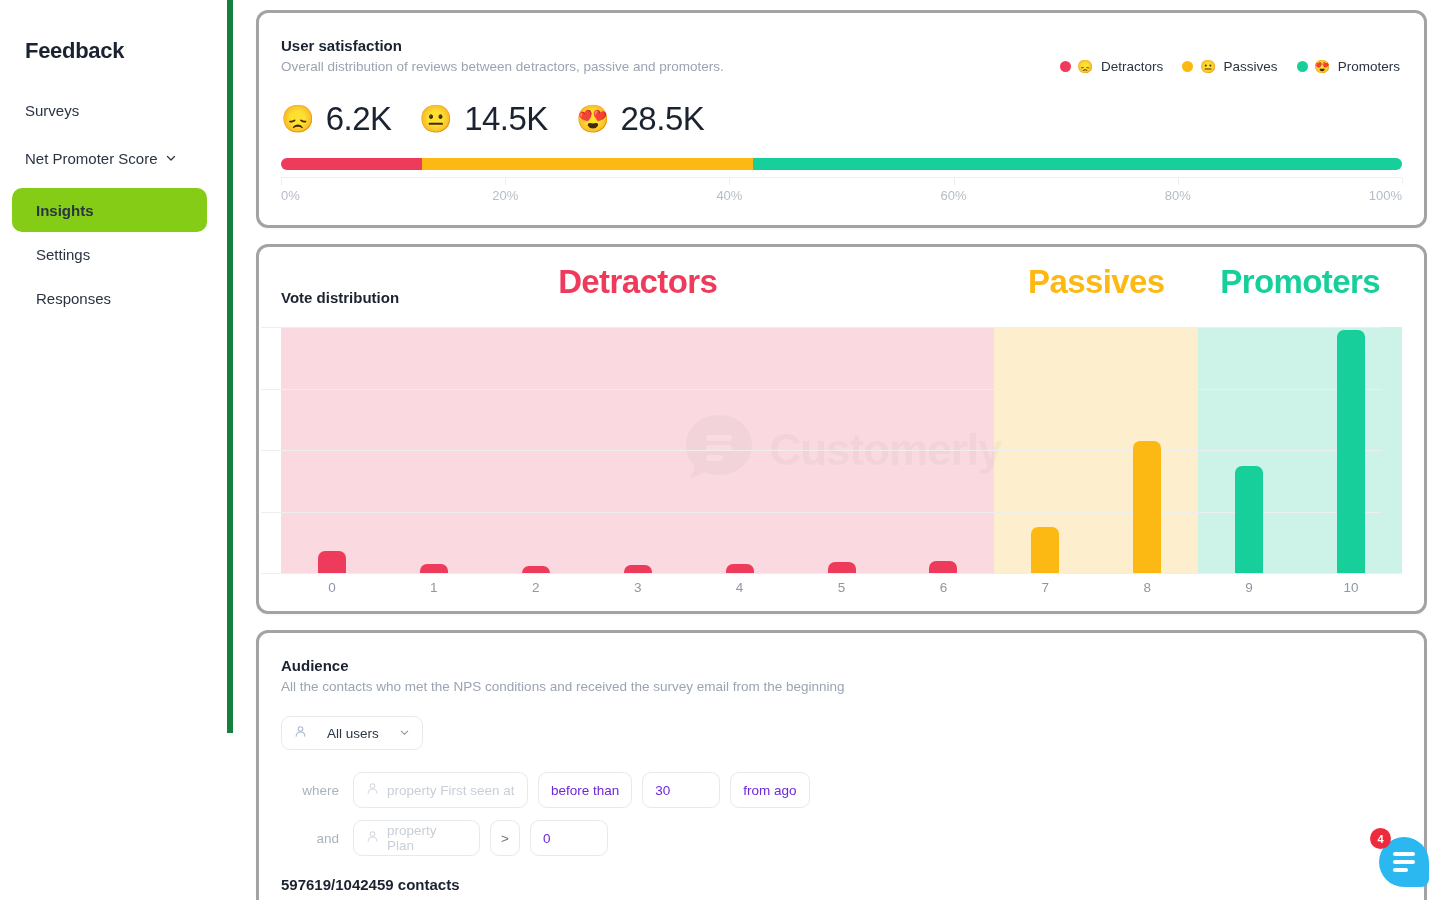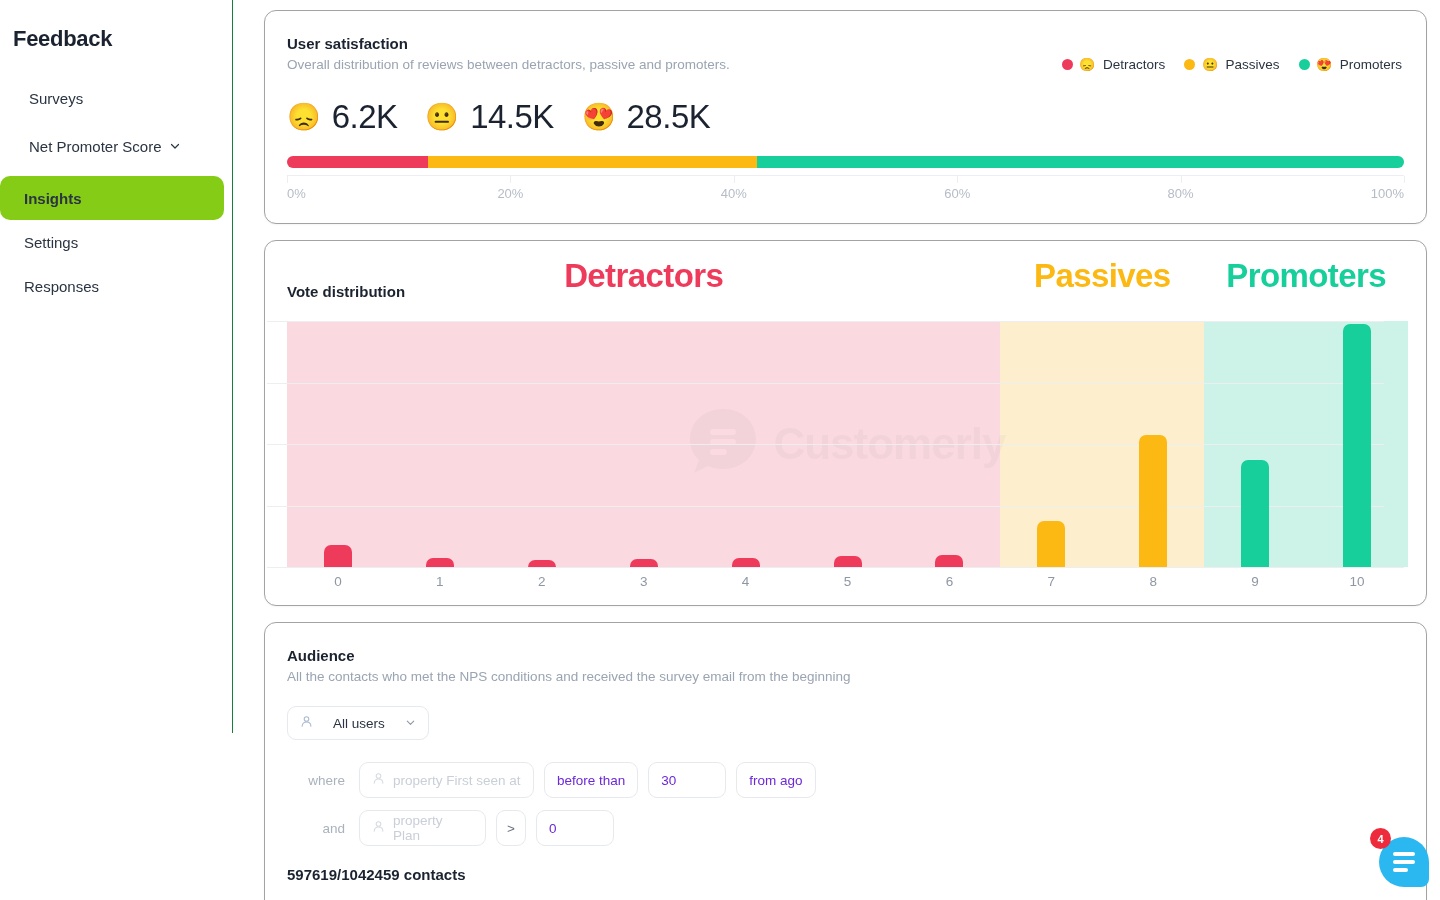--- a/index.html
+++ b/index.html
@@ -9,39 +9,39 @@
     background: #ffffff;
     overflow: hidden;
     color: #1f2733;
   }
   #app { position: relative; width: 1440px; height: 900px; display: flex; }
 
   
   .sidebar {
     width: 233px; height: 733px;
     background: #ffffff;
-    border-right: 1px solid #15803d;
-    padding: 0;
+    border-right: 6px solid #15803d;
+    padding: 12px;
     flex: 0 0 233px;
     position: relative;
   }
   .brand {
     font-size: 22px; font-weight: 700; letter-spacing: -0.3px;
     color: #1b2330;
     padding: 26px 0 0 13px;
   }
   .nav { margin-top: 28px; }
   .nav-item {
     display: flex; align-items: center;
     height: 36px;
     padding: 0 14px 0 13px;
     font-size: 15px;
     color: #2a3442;
     border-radius: 8px;
-    margin: 0 8px 12px 16px;
+    margin: 0 8px 12px 0;
     cursor: pointer;
   }
   .nav-item .chev { margin-left: 7px; display:inline-flex; }
   .nav-sub {
     display: flex; align-items: center;
     height: 44px;
     padding-left: 24px;
     font-size: 15px;
     color: #2a3442;
     cursor: pointer;
@@ -54,26 +54,25 @@
   .main {
     flex: 1 1 auto;
     height: 900px;
     background: #ffffff;
     padding: 10px 13px 0 23px;
     overflow: hidden;
     position: relative;
   }
   .card {
     background: #ffffff;
-    border: 1px solid #a3a3a3;
+    border: 3px solid #a3a3a3;
     border-radius: 12px;
     box-shadow: 0 1px 2px rgba(16,24,40,0.04);
     margin-bottom: 16px;
     position: relative;
-    margin-left: 8px;
   }
   .card-pad { padding: 24px 22px 18px 22px; }
 
   .card-title { font-size: 15px; font-weight: 700; color: #1b2330; }
   .card-sub { font-size: 13.5px; color: #9aa4b2; margin-top: 5px; }
 
   
   .legend {
     position: absolute; top: 46px; right: 24px;
     display: flex; align-items: center; gap: 19px;

